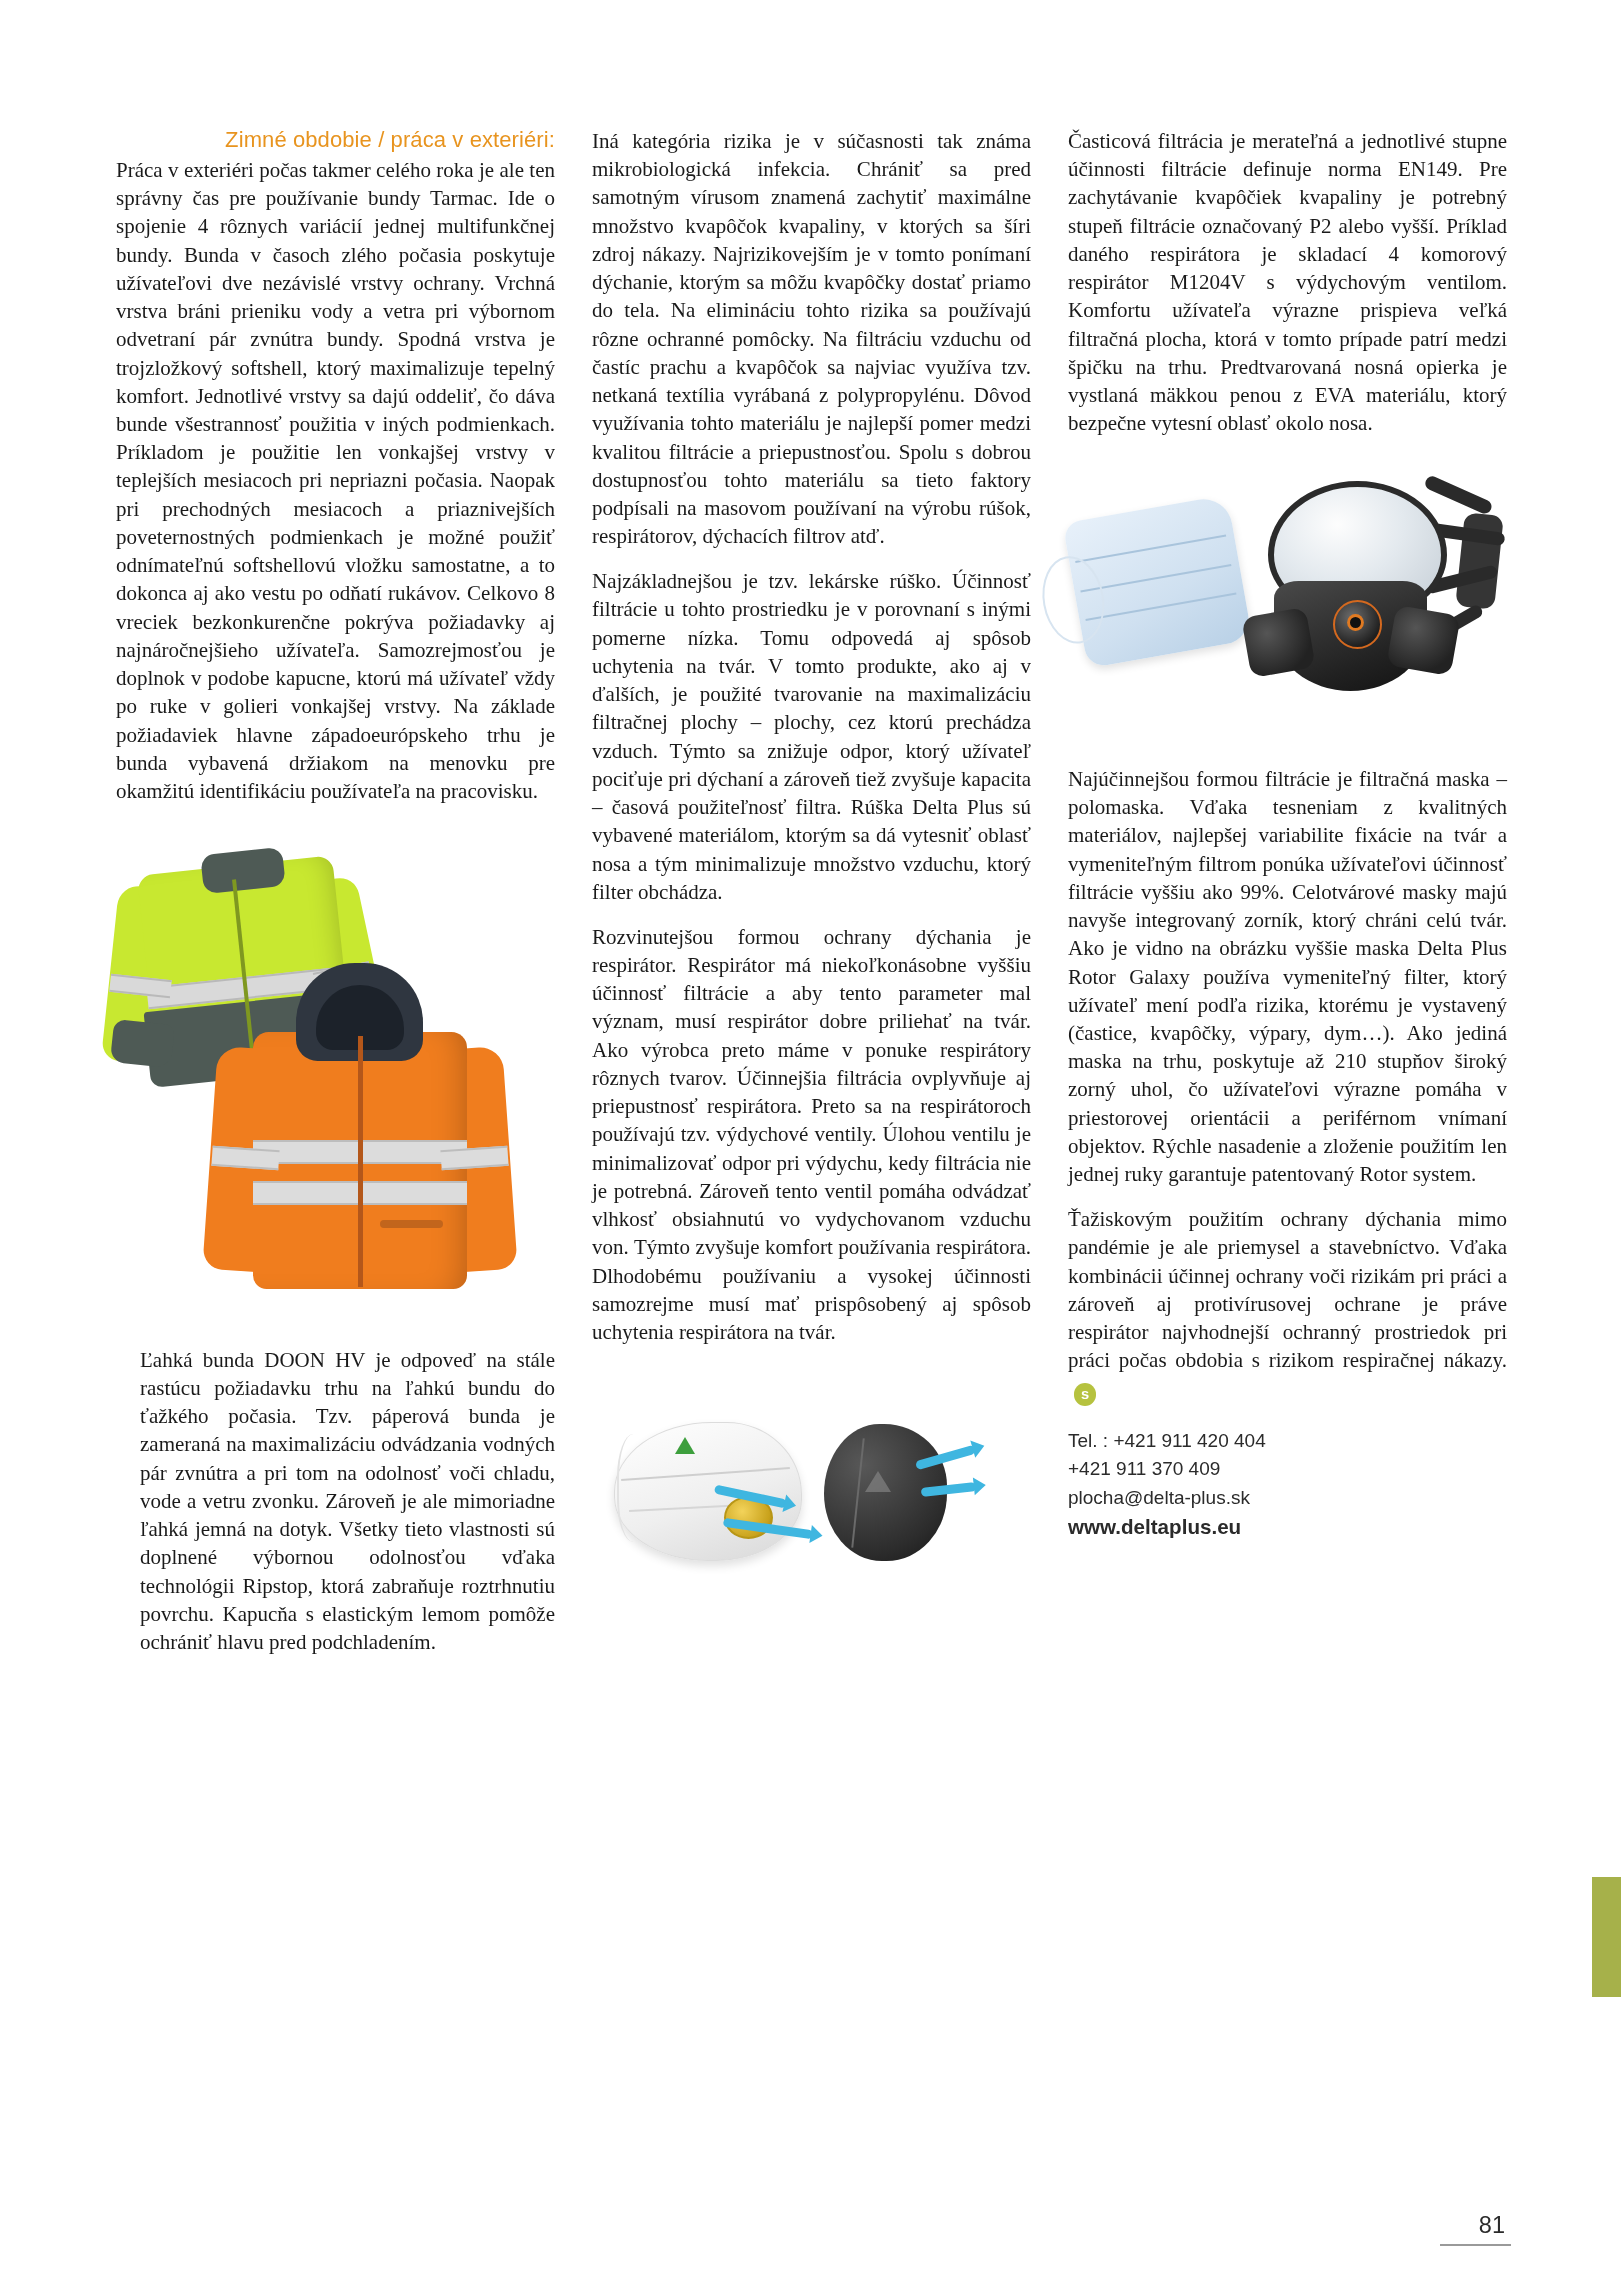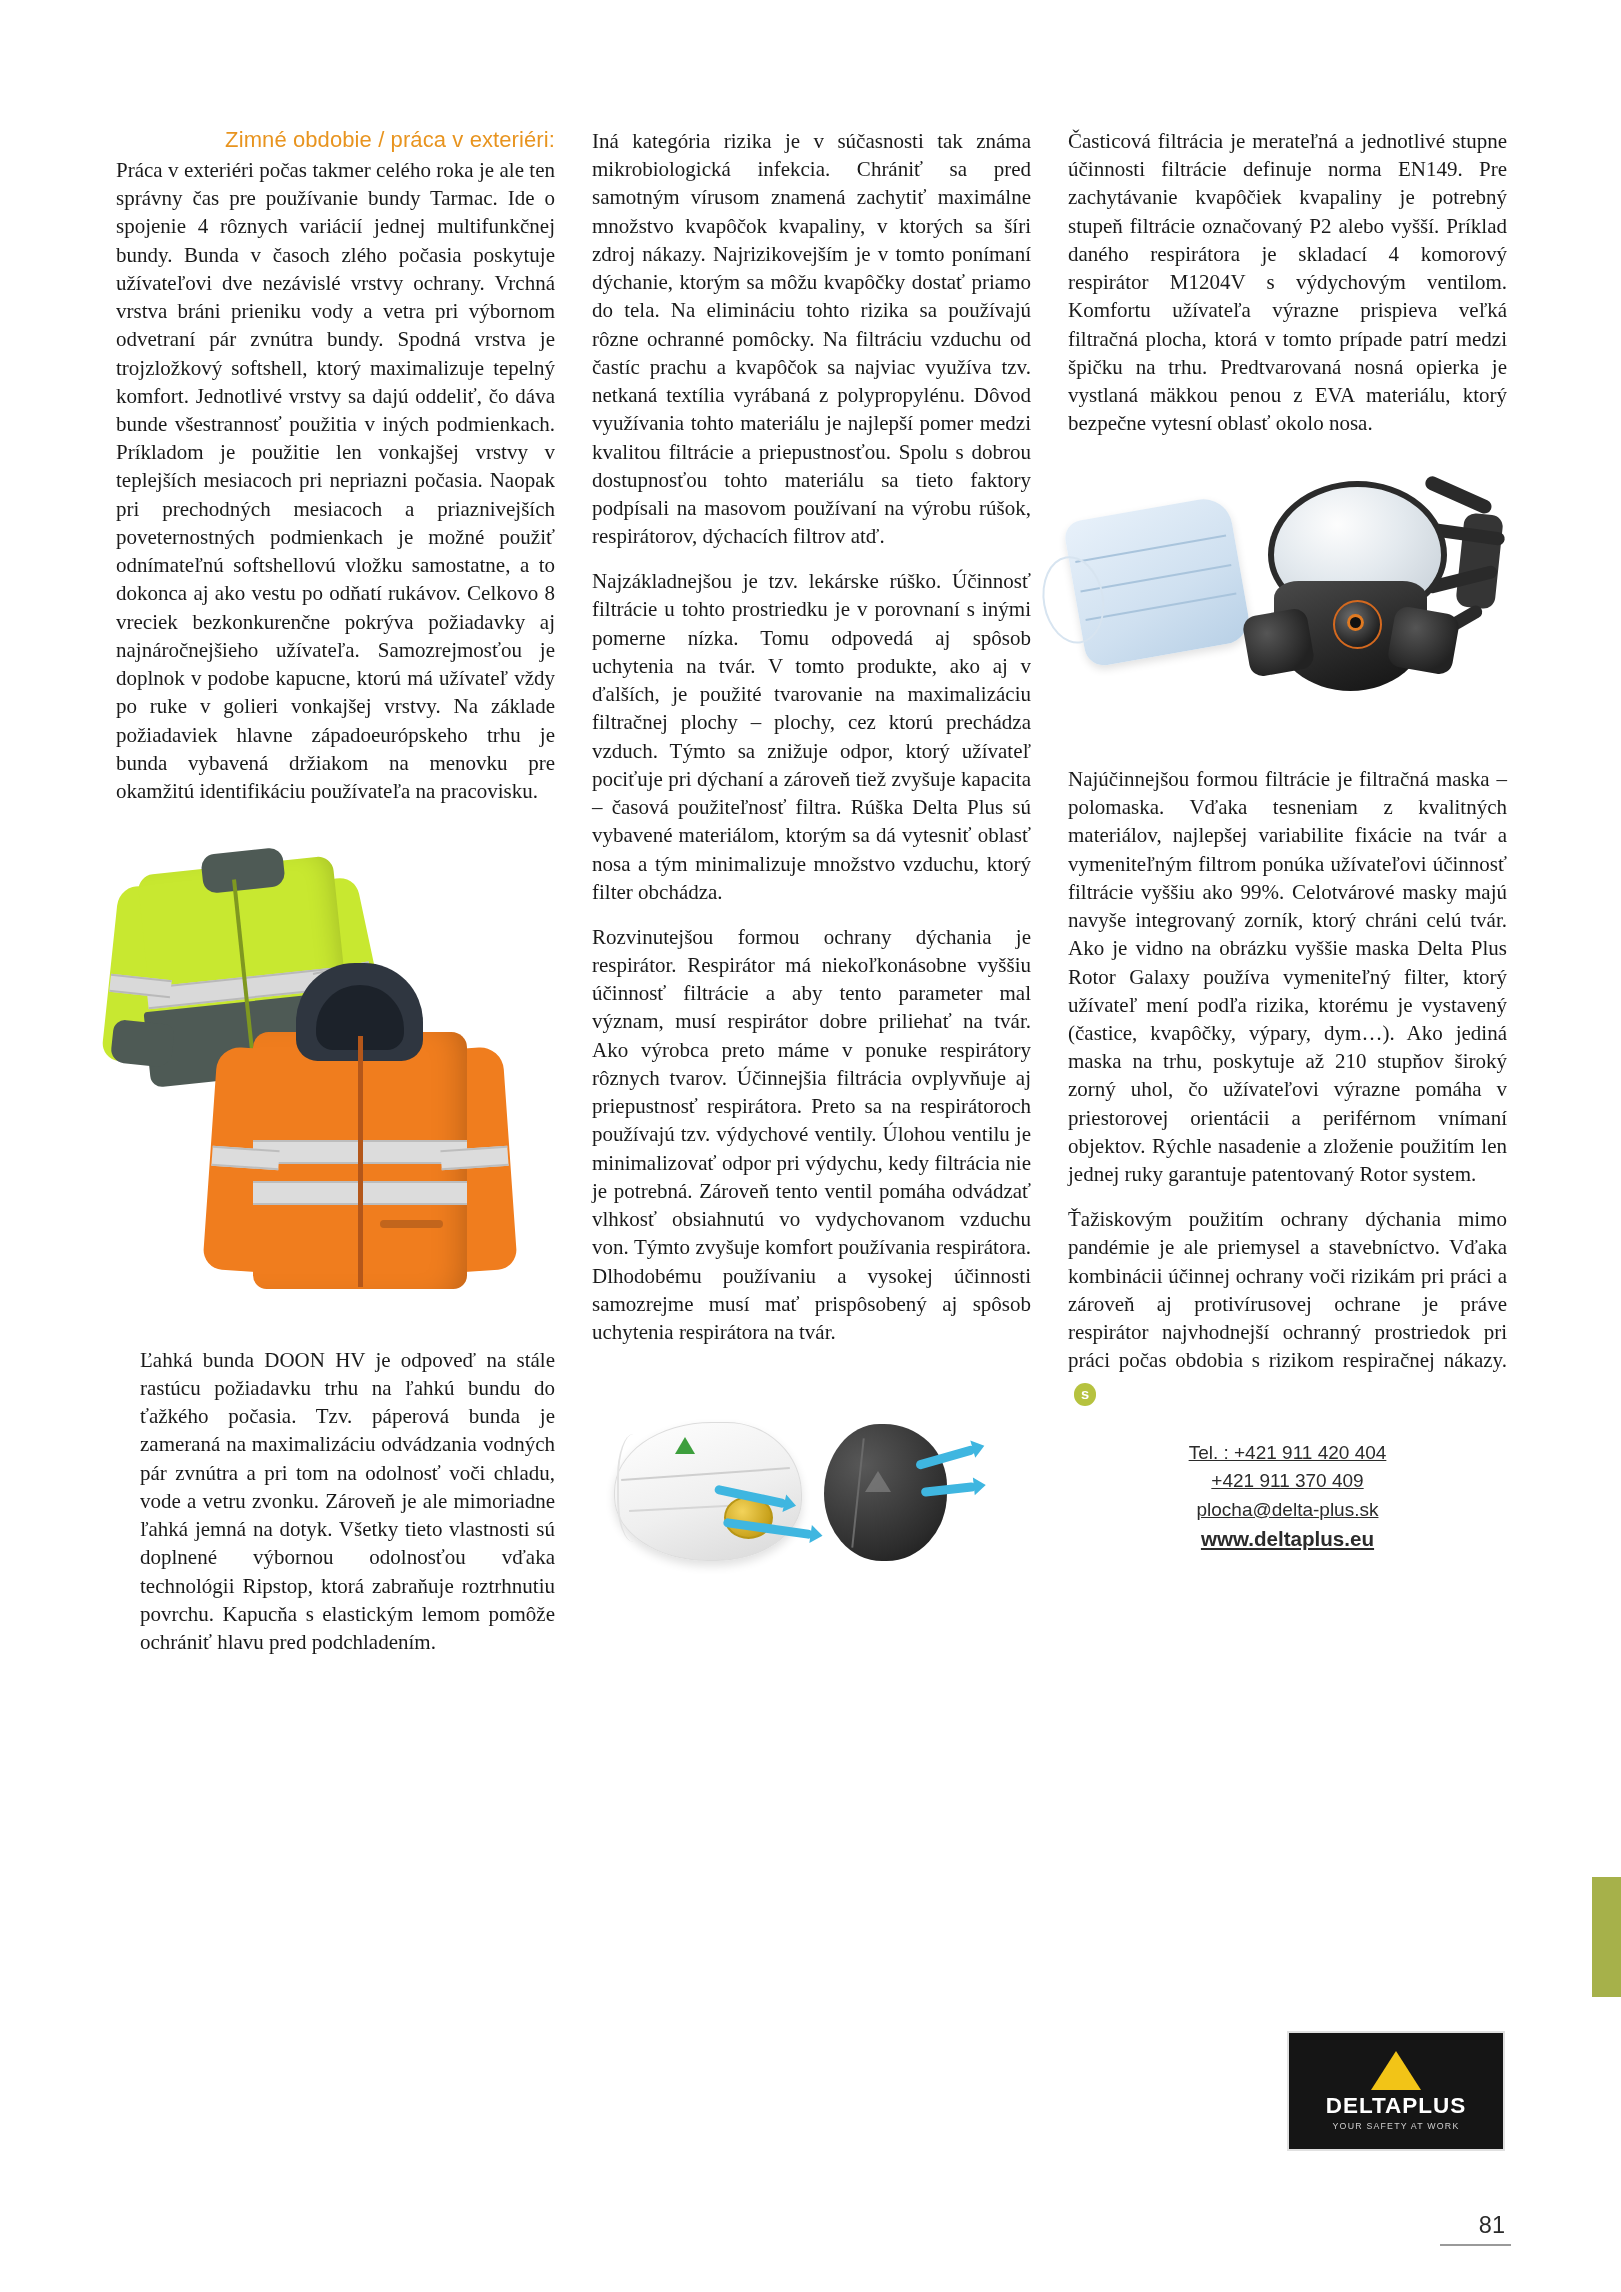--- a/index.html
+++ b/index.html
@@ -408,27 +408,26 @@
     position: absolute;
     left: 247px; top: 51px;
     width: 39px; height: 94px;
     background: #353535;
     border-radius: 11.8px;
     transform: rotate(6deg);
   }
 
   
   .contact {
-    margin-top: 33px;
-    text-align: center;
+    margin-top: 21px;
+    text-align: left;
     font-family: "Liberation Sans", sans-serif;
     font-size: 19px;
     line-height: 1.5;
     color: #2b2b2b;
-    text-decoration: underline;
   }
   .contact .web {
     font-weight: bold;
     font-size: 20.6px;
   }
   .olive-tab {
     position: absolute;
     right: 0;
     top: 1877px;
     width: 29px;
@@ -608,23 +607,18 @@
         <div>+421 911 370 409</div>
         <div>plocha@delta-plus.sk</div>
         <div class="web">www.deltaplus.eu</div>
       </div>
     </div>
 
   </div>
 
   <div class="olive-tab"></div>
 
-  <div class="delta-logo">
-    <div class="delta-tri"></div>
-    <div class="delta-name">DELTAPLUS</div>
-    <div class="delta-sub">YOUR SAFETY AT WORK</div>
-  </div>
 
   <div class="page-rule"></div>
   <div class="page-num">81</div>
 
 </div>
 
 
 </body></html>

